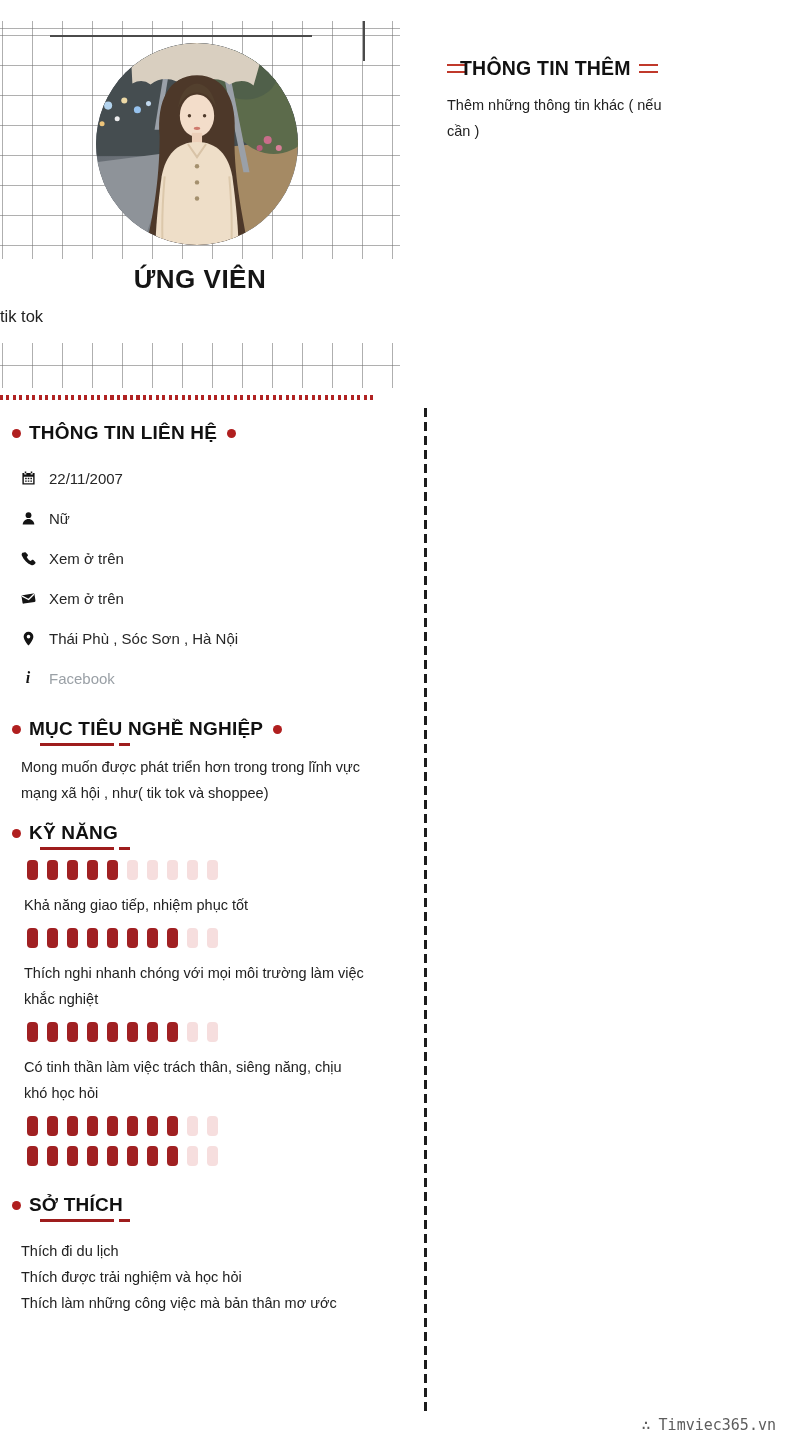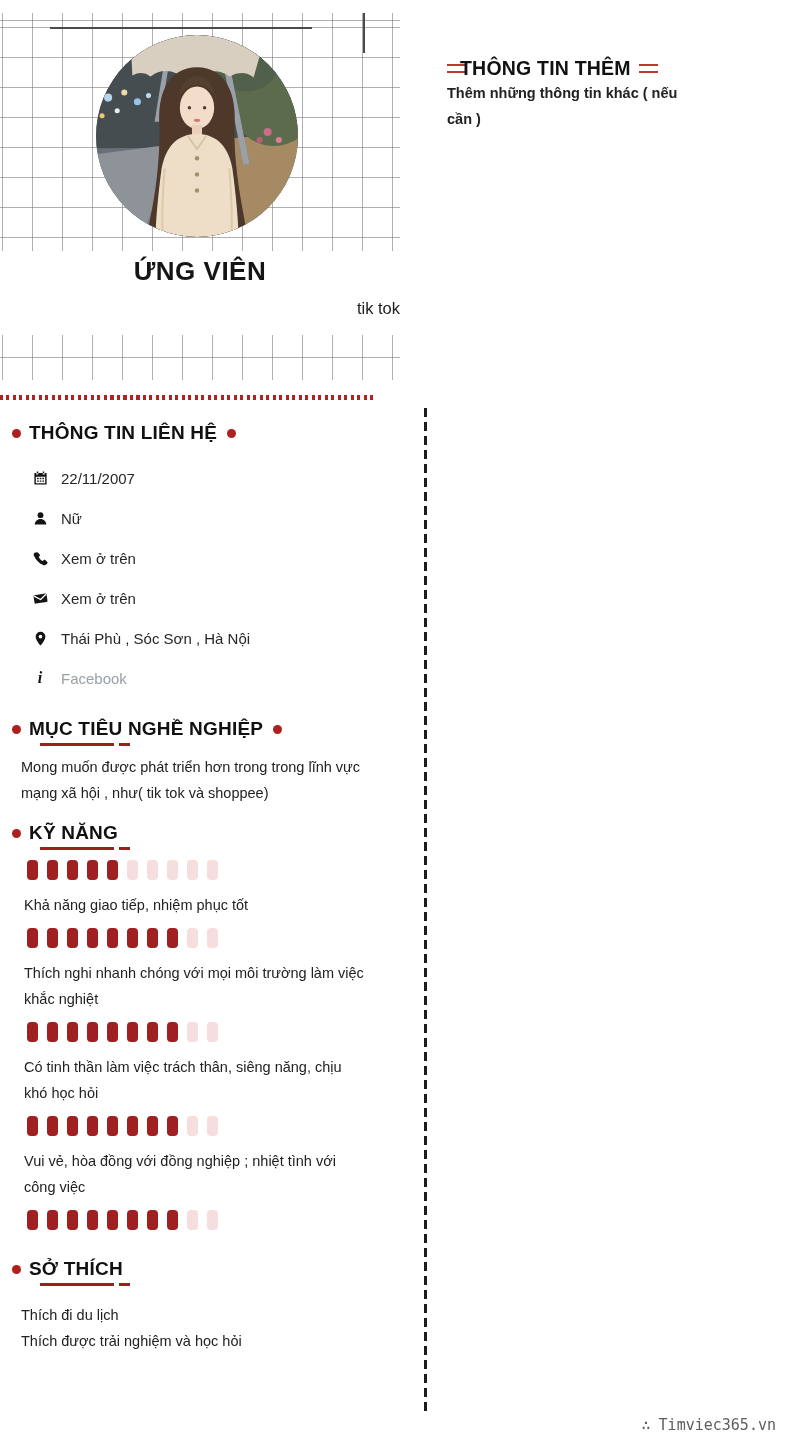--- a/index.html
+++ b/index.html
@@ -11,62 +11,62 @@
     --muted:#9aa0a6;
     --divider:#1c1c1c;
     --grid:rgba(110,110,110,.55);
   }
   *{margin:0;padding:0;box-sizing:border-box;}
   html,body{background:#fff;}
   body{font-family:"Liberation Sans","DejaVu Sans",sans-serif;color:var(--body);}
   .page{position:relative;width:800px;height:1441px;background:#fff;overflow:hidden;margin:0 auto;}
 
   
-  .photo-block{position:absolute;left:0;top:13px;width:400px;height:367px;}
+  .photo-block{position:absolute;left:0;top:21px;width:400px;height:367px;}
   .grid-layer{position:absolute;inset:0;
     background-image:
       repeating-linear-gradient(to right, var(--grid) 0 1px, transparent 1px 30px),
       repeating-linear-gradient(to bottom, var(--grid) 0 1px, transparent 1px 30px);
     background-position:2px 14px;}
   .grid-accent-top{position:absolute;left:50px;top:14px;width:262px;height:2px;background:#4b4b4b;}
   .grid-accent-v{position:absolute;left:363px;top:0;width:2px;height:40px;background:#4b4b4b;}
   .name-band{position:absolute;left:0;top:238px;width:100%;height:84px;background:#fff;}
   .avatar-wrap{position:absolute;left:96px;top:22px;width:202px;height:202px;border-radius:50%;overflow:hidden;background:#6a6f76;}
   .avatar-wrap svg{display:block;width:100%;height:100%;}
   .cand-name{position:absolute;left:0;top:243px;width:400px;text-align:center;
     font-size:26px;font-weight:bold;color:#151515;letter-spacing:.5px;}
-  .cand-title{position:absolute;left:0;top:286px;width:400px;text-align:right;font-size:16.5px;color:#222;}
+  .cand-title{position:absolute;left:0;top:286px;width:400px;text-align:left;font-size:16.5px;color:#222;}
 
   
   .dotted-sep{position:absolute;left:0;top:395px;width:374px;height:5px;
     background:repeating-linear-gradient(90deg,#b02323 0 3px,transparent 3px 6.5px);}
   .v-divider{position:absolute;left:424px;top:408px;width:3px;height:1006px;
     background:repeating-linear-gradient(to bottom,var(--divider) 0 9px,transparent 9px 14px);}
 
   
   .extra-col{position:absolute;left:447px;top:57px;width:330px;}
   .extra-head{display:flex;align-items:center;}
   .dbl-line{width:19px;height:9px;border-top:2.5px solid var(--accent-bright);border-bottom:2.5px solid var(--accent-bright);flex:0 0 auto;}
   .dbl-line.left{margin-right:-6px;}
   .dbl-line.right{margin-left:8px;}
   .extra-head .txt{font-size:19.5px;font-weight:bold;color:#111;letter-spacing:.2px;}
-  .extra-body{width:240px;font-size:14.5px;line-height:26px;color:#222;font-weight:bold;}
+  .extra-body{margin-top:12px;width:240px;font-size:14.5px;line-height:26px;color:#222;}
 
   
   .left-col{position:absolute;left:0;top:408px;width:412px;}
   .sec-head{display:flex;align-items:center;padding-left:12px;}
   .sec-head .dot{width:9px;height:9px;border-radius:50%;background:#b01f1f;flex:0 0 auto;}
   .sec-head .txt{font-size:19px;font-weight:bold;color:#111;margin:0 10px 0 8px;letter-spacing:.2px;}
   .underline{display:flex;align-items:center;gap:5px;margin:3px 0 0 40px;}
   .u-long{width:74px;height:3px;background:#9e1d1d;}
   .u-short{width:11px;height:3px;background:#9e1d1d;}
 
   .contact-head{margin-top:14px;}
   .contact-list{margin-top:26px;}
-  .contact-row{display:flex;align-items:center;padding-left:32px;margin-bottom:24px;height:16px;}
+  .contact-row{display:flex;align-items:center;padding-left:20px;margin-bottom:24px;height:16px;}
   .c-icon{width:16px;height:16px;flex:0 0 auto;display:flex;align-items:center;justify-content:center;}
   .c-icon svg{width:15px;height:15px;fill:#141414;}
   .c-text{margin-left:13px;font-size:15px;color:#262626;}
   .c-text.link{color:var(--muted);}
   .info-i{font-family:"Liberation Serif","DejaVu Serif",serif;font-style:italic;font-weight:bold;font-size:16px;color:#141414;line-height:1;}
 
   .objective-head{margin-top:32px;}
   .sec-body{margin:8px 0 0 21px;width:356px;font-size:14.5px;line-height:26px;color:#222;}
 
   .skills-head{margin-top:16px;}
@@ -290,21 +290,20 @@
         <span class="cell filled"></span>
         <span class="cell filled"></span>
         <span class="cell filled"></span>
         <span class="cell filled"></span>
         <span class="cell filled"></span>
         <span class="cell filled"></span>
         <span class="cell empty"></span>
         <span class="cell empty"></span>
       </div>
 
-    <div class="skill-label">Vui vẻ, hòa đồng với đồng nghiệp ; nhiệt tình với công việc</div>
     <div class="skill-meter">
         <span class="cell filled"></span>
         <span class="cell filled"></span>
         <span class="cell filled"></span>
         <span class="cell filled"></span>
         <span class="cell filled"></span>
         <span class="cell filled"></span>
         <span class="cell filled"></span>
         <span class="cell filled"></span>
         <span class="cell empty"></span>
@@ -315,20 +314,21 @@
       <span class="dot"></span>
       <span class="txt">SỞ THÍCH</span>
     </div>
     <div class="underline">
       <span class="u-long"></span>
       <span class="u-short"></span>
     </div>
     <div class="hobby-list">
       <div class="hobby-item">Thích đi du lịch</div>
       <div class="hobby-item">Thích được trải nghiệm và học hỏi</div>
+      <div class="hobby-item">Thích làm những công việc mà bản thân mơ ước</div>
     </div>
   </div>
 
   <div class="footer-brand">
     <span>∴</span>
     <span>Timviec365.vn</span>
   </div>
 
 </div>
 

